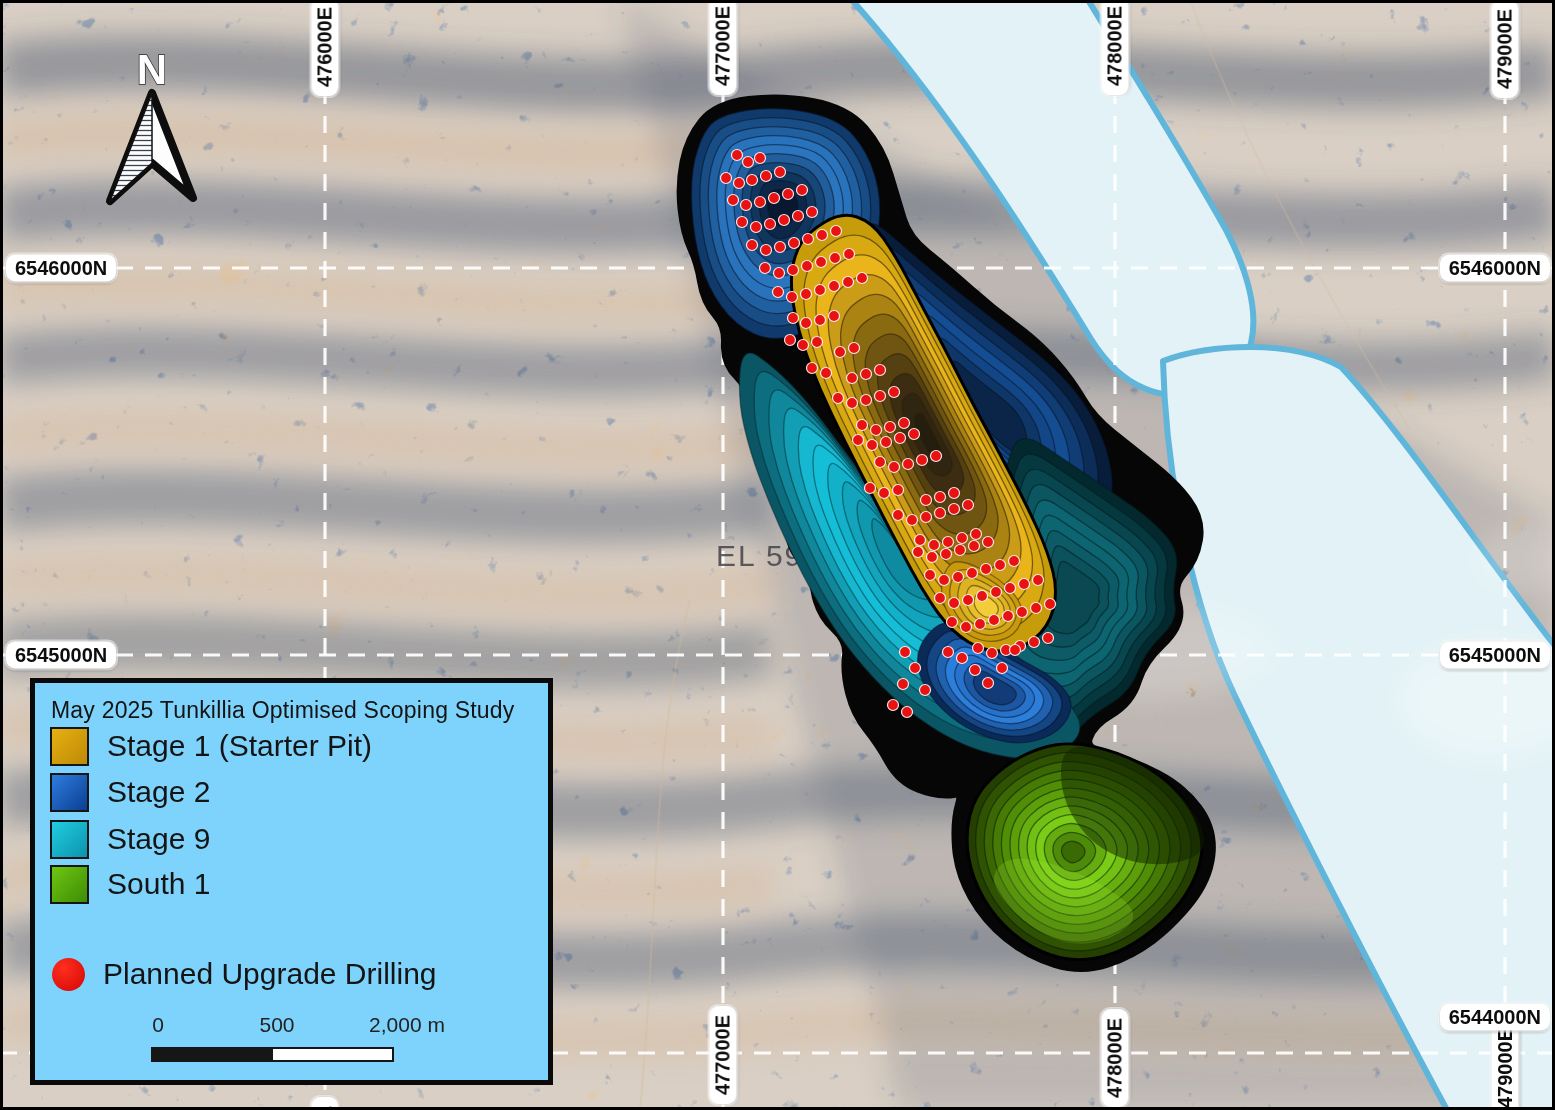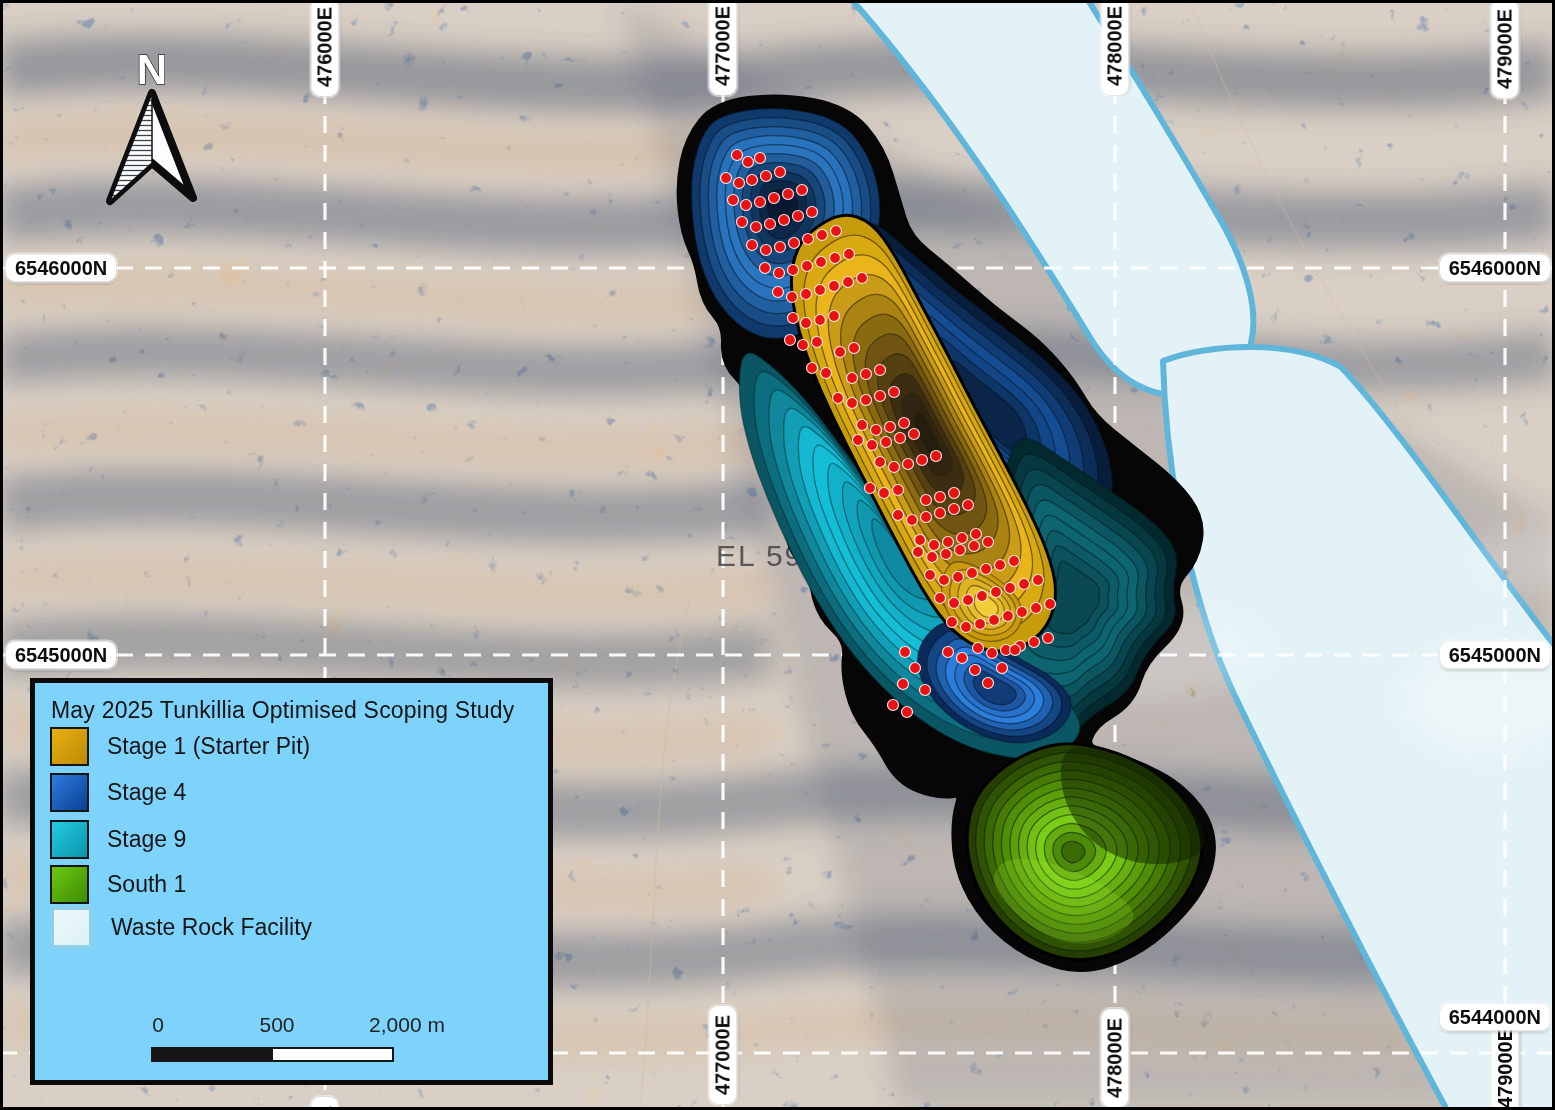--- a/index.html
+++ b/index.html
@@ -18,21 +18,21 @@
   
   .compass{position:absolute;left:105px;top:48px;z-index:6;}
 
   
   .legend{position:absolute;left:30px;top:678px;width:523px;height:407px;background:#7dd3fc;
           border:5px solid #0a0a0a;box-sizing:border-box;z-index:10;color:#141414;text-align:right;}
   .legend-title{position:absolute;left:16px;top:14px;font-size:23px;letter-spacing:.2px;}
   .legend-row{position:absolute;left:15px;display:flex;align-items:center;gap:18px;height:38px;}
   .swatch{width:35px;height:35px;border:2px solid #111;box-sizing:content-box;flex:0 0 auto;}
   .swatch.dot{width:33px;height:33px;border:none;border-radius:50%;margin-left:2px;}
-  .legend-label{font-size:23px;}
+  .legend-label{font-size:30px;}
   .scale-labels span{position:absolute;top:330px;transform:translateX(-50%);font-size:21px;color:#222;}
   .scale-track{position:absolute;left:116px;top:364px;width:239px;height:11px;border:2px solid #161616;
                display:flex;background:#fff;}
   .scale-left{width:50%;height:100%;background:#161616;}
   .scale-right{width:50%;height:100%;background:#fff;}
 </style>
 </head>
 <body>
 
 <div class="map">
@@ -370,33 +370,33 @@
 
   <div class="legend">
     <div class="legend-title">May 2025 Tunkillia Optimised Scoping Study</div>
 
     <div class="legend-row" style="top:44px">
       <span class="swatch" style="background: linear-gradient(135deg, rgb(231, 176, 18), rgb(189, 138, 6)); border-color: rgb(21, 21, 21);"></span>
       <span class="legend-label">Stage 1 (Starter Pit)</span>
     </div>
     <div class="legend-row" style="top:90px">
       <span class="swatch" style="background: linear-gradient(135deg, rgb(47, 125, 224), rgb(10, 63, 146)); border-color: rgb(21, 21, 21);"></span>
-      <span class="legend-label">Stage 4</span>
+      <span class="legend-label">Stage 2</span>
     </div>
     <div class="legend-row" style="top:137px">
       <span class="swatch" style="background: linear-gradient(135deg, rgb(34, 205, 226), rgb(11, 147, 171)); border-color: rgb(21, 21, 21);"></span>
       <span class="legend-label">Stage 9</span>
     </div>
     <div class="legend-row" style="top:182px">
       <span class="swatch" style="background: linear-gradient(135deg, rgb(110, 198, 17), rgb(62, 141, 5)); border-color: rgb(21, 21, 21);"></span>
       <span class="legend-label">South 1</span>
     </div>
-    <div class="legend-row" style="top:225px">
-      <span class="swatch" style="background: linear-gradient(135deg, rgb(234, 247, 250), rgb(221, 240, 245)); border-color: rgb(142, 208, 234); border-width: 4px;"></span>
-      <span class="legend-label">Waste Rock Facility</span>
+    <div class="legend-row" style="top:272px">
+      <span class="swatch dot" style="background: radial-gradient(circle at 35% 30%, rgb(255, 46, 30), rgb(212, 6, 6));"></span>
+      <span class="legend-label">Planned Upgrade Drilling</span>
     </div>
 
     <div class="scale-labels">
       <span style="left:123px">0</span>
       <span style="left:242px">500</span>
       <span style="left:372px">2,000 m</span>
     </div>
     <div class="scale-track">
       <div class="scale-left"></div>
       <div class="scale-right"></div>

